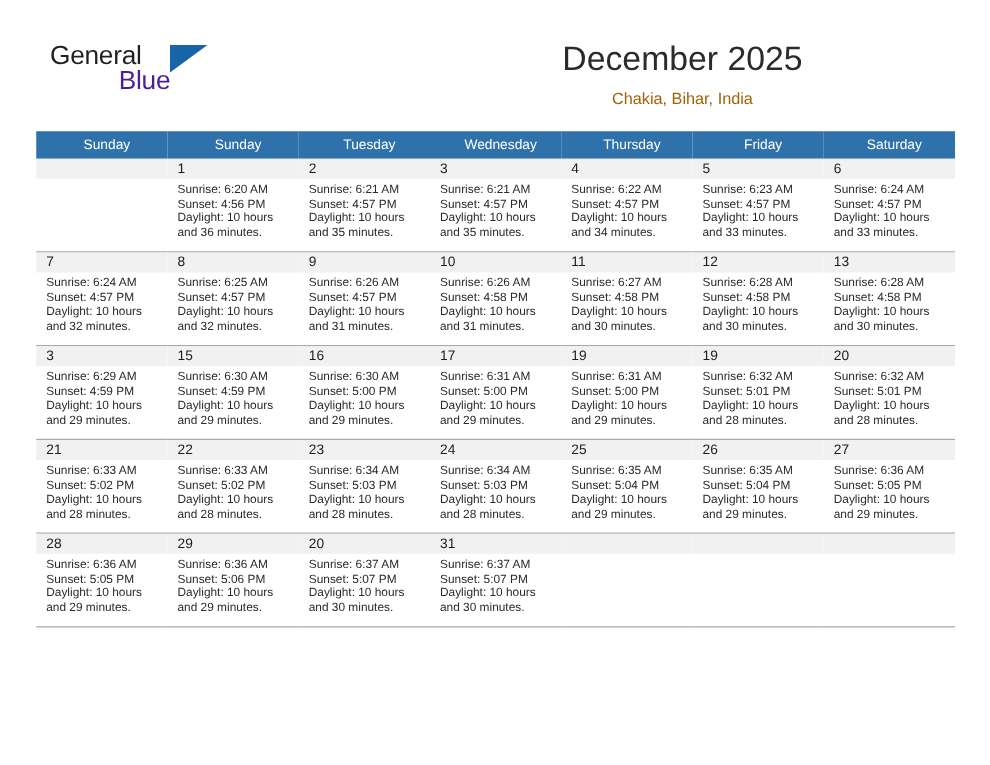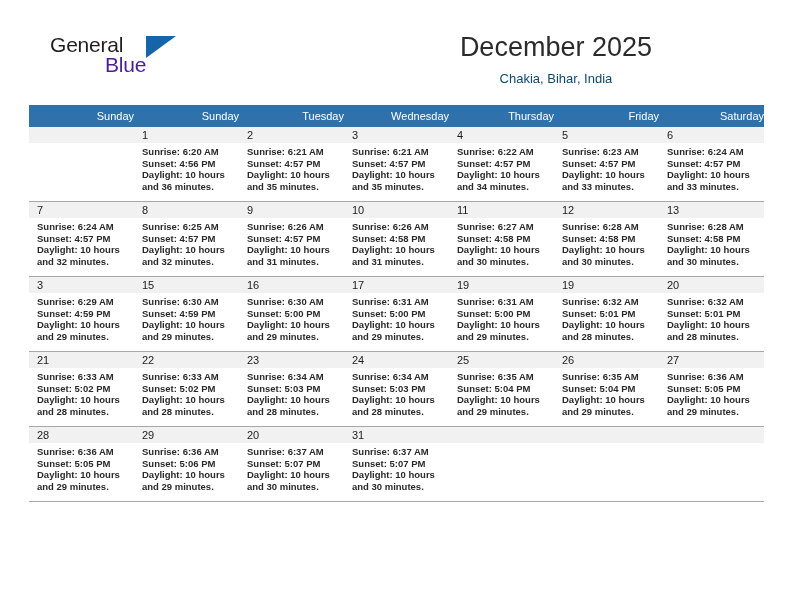--- a/index.html
+++ b/index.html
@@ -18,21 +18,21 @@
   .page {
     position: relative;
     width: 792px;
     height: 612px;
     box-sizing: border-box;
   }
 
   
   .header {
     position: absolute;
-    left: 16px;
+    left: 6px;
     top: 0;
     width: 672px;
     height: 100px;
   }
   .logo {
     position: absolute;
     left: 34px;
     top: 33px;
     width: 180px;
     height: 50px;
@@ -73,42 +73,42 @@
   .cal-title {
     font-size: 27px;
     color: #2b2b2b;
     line-height: 34px;
     white-space: nowrap;
     font-weight: normal;
     font-family: "Liberation Sans", sans-serif;
   }
   .cal-subtitle {
     font-size: 13px;
-    color: #0c4a6e;
+    color: #a16207;
     line-height: 18px;
     margin-top: 6px;
     white-space: nowrap;
     font-family: "Liberation Sans", sans-serif;
   }
 
   
   .calendar {
     position: absolute;
     left: 29px;
     top: 105px;
     width: 735px;
     border-collapse: collapse;
     table-layout: fixed;
   }
   .calendar th {
     background: #2f72ab;
     color: #ffffff;
     font-size: 11px;
     font-weight: normal;
-    text-align: right;
+    text-align: center;
     padding: 5px 0 5px 8px;
     height: 10px;
     font-family: "Liberation Sans", sans-serif;
   }
   .calendar td {
     vertical-align: top;
     padding: 0;
     width: 105px;
     height: 74px;
     border-bottom: 1px solid #b9b9b9;
@@ -132,21 +132,20 @@
   }
   .daycell.empty .daynum-band {
     background: #f1f1f1;
   }
   .lines {
     padding: 3px 4px 0 8px;
     font-size: 9.5px;
     line-height: 11.6px;
     color: #2a2a2a;
     font-family: "Liberation Sans", sans-serif;
-    font-weight: bold;
   }
   .lines div {
     white-space: nowrap;
   }
 </style>
 </head>
 <body>
 
 <div class="page">
 

